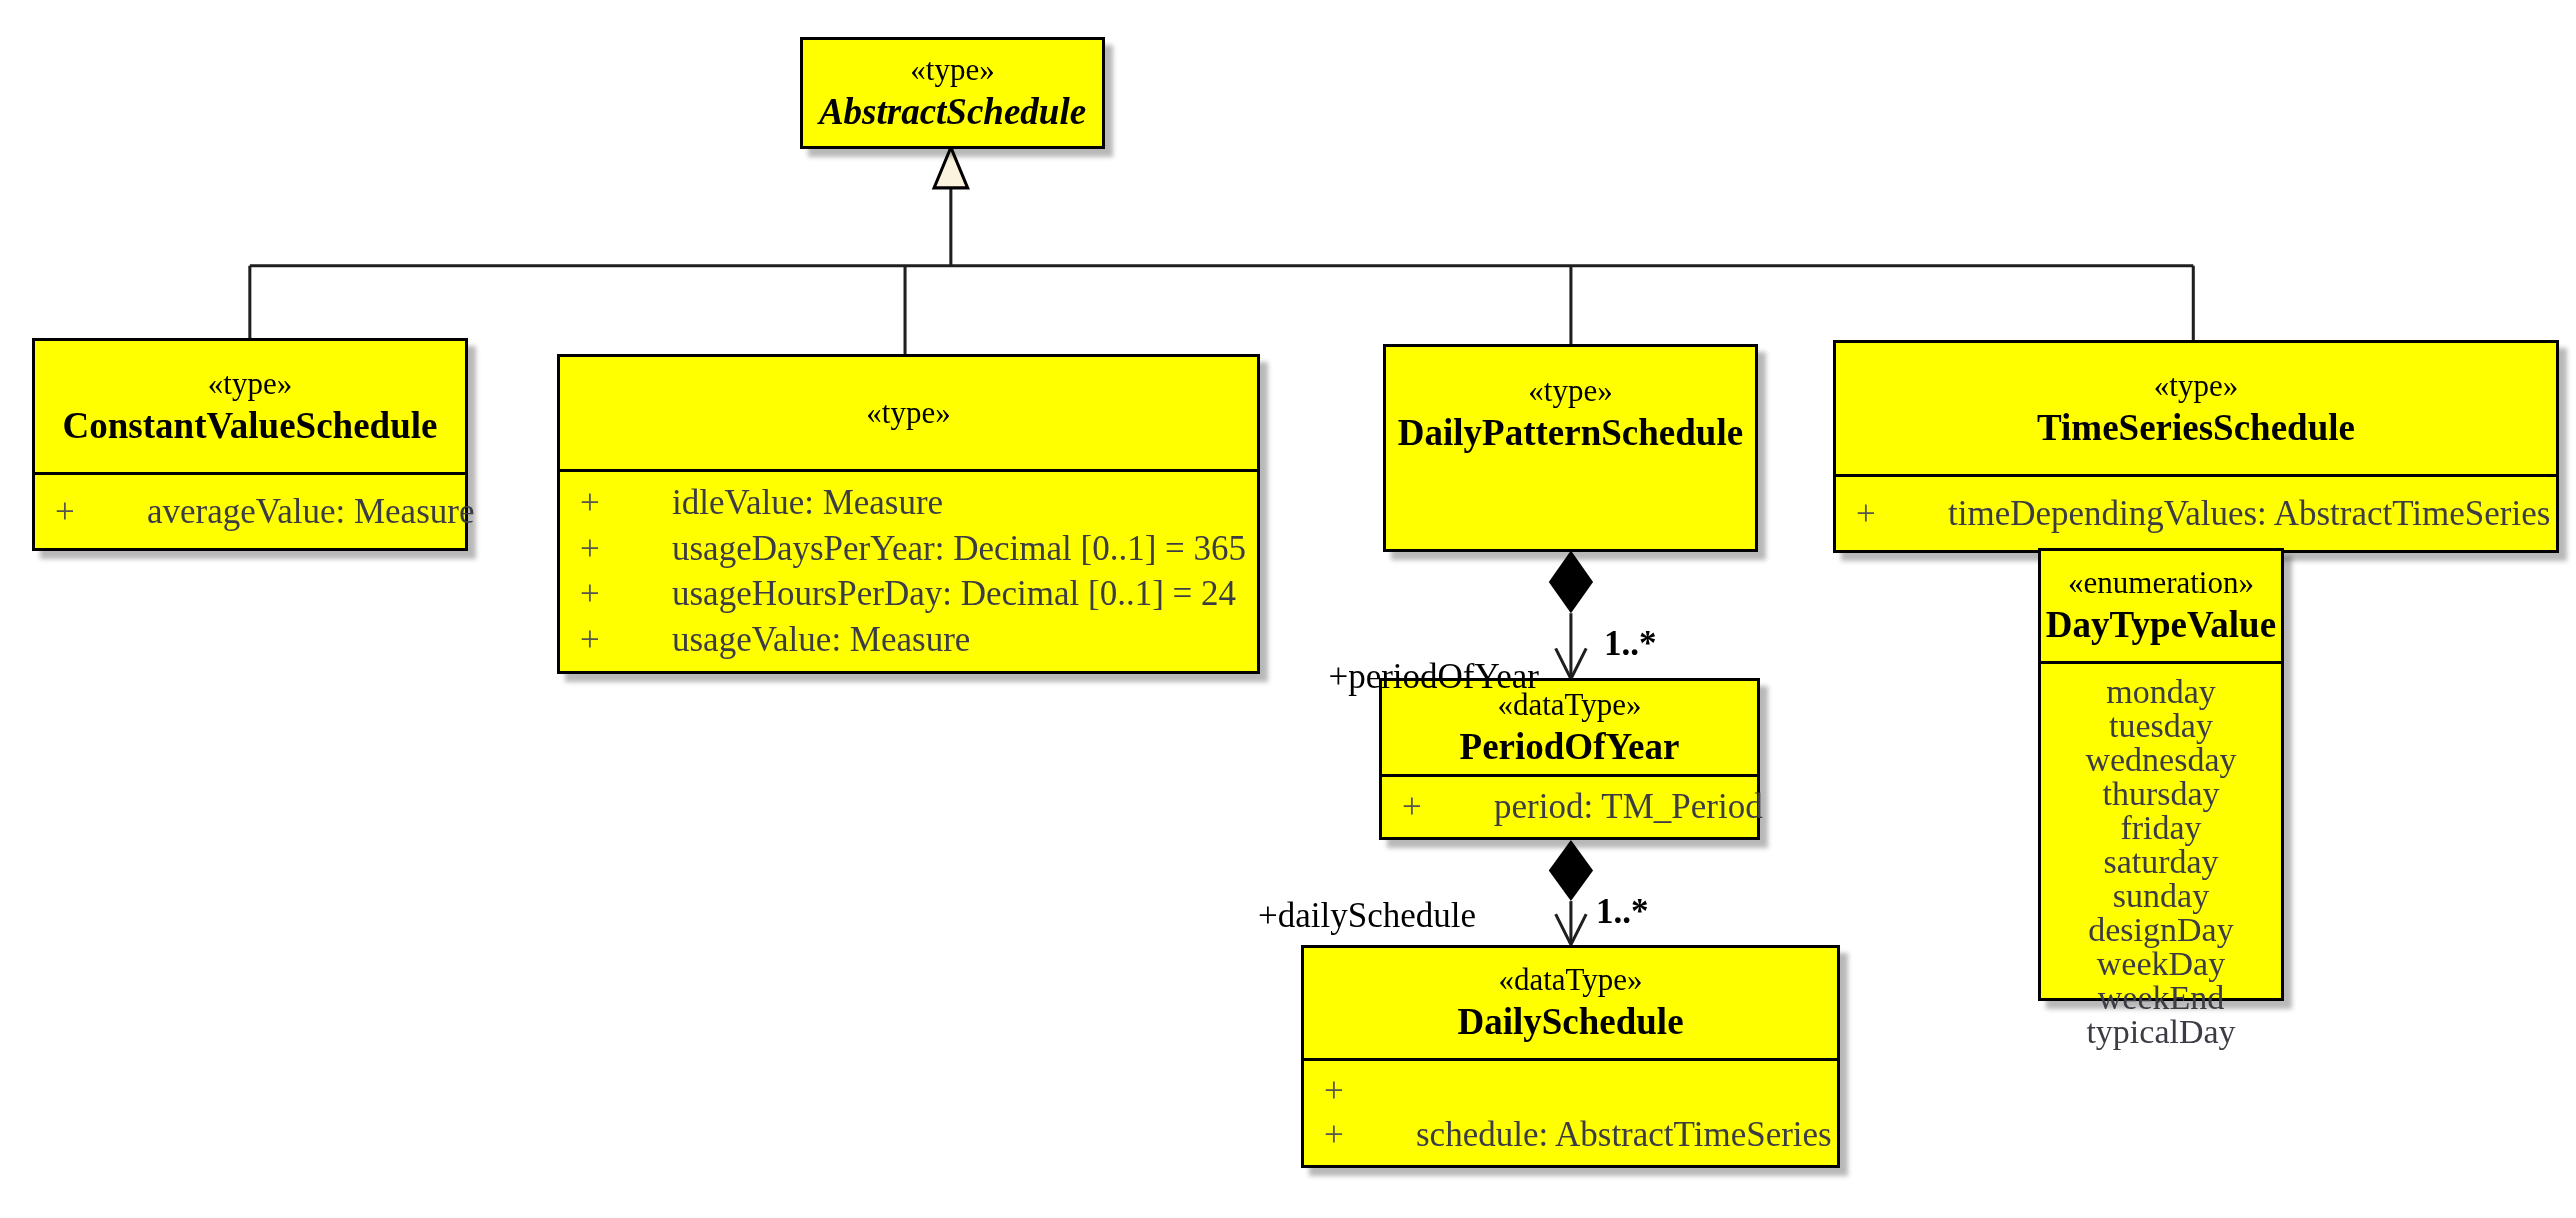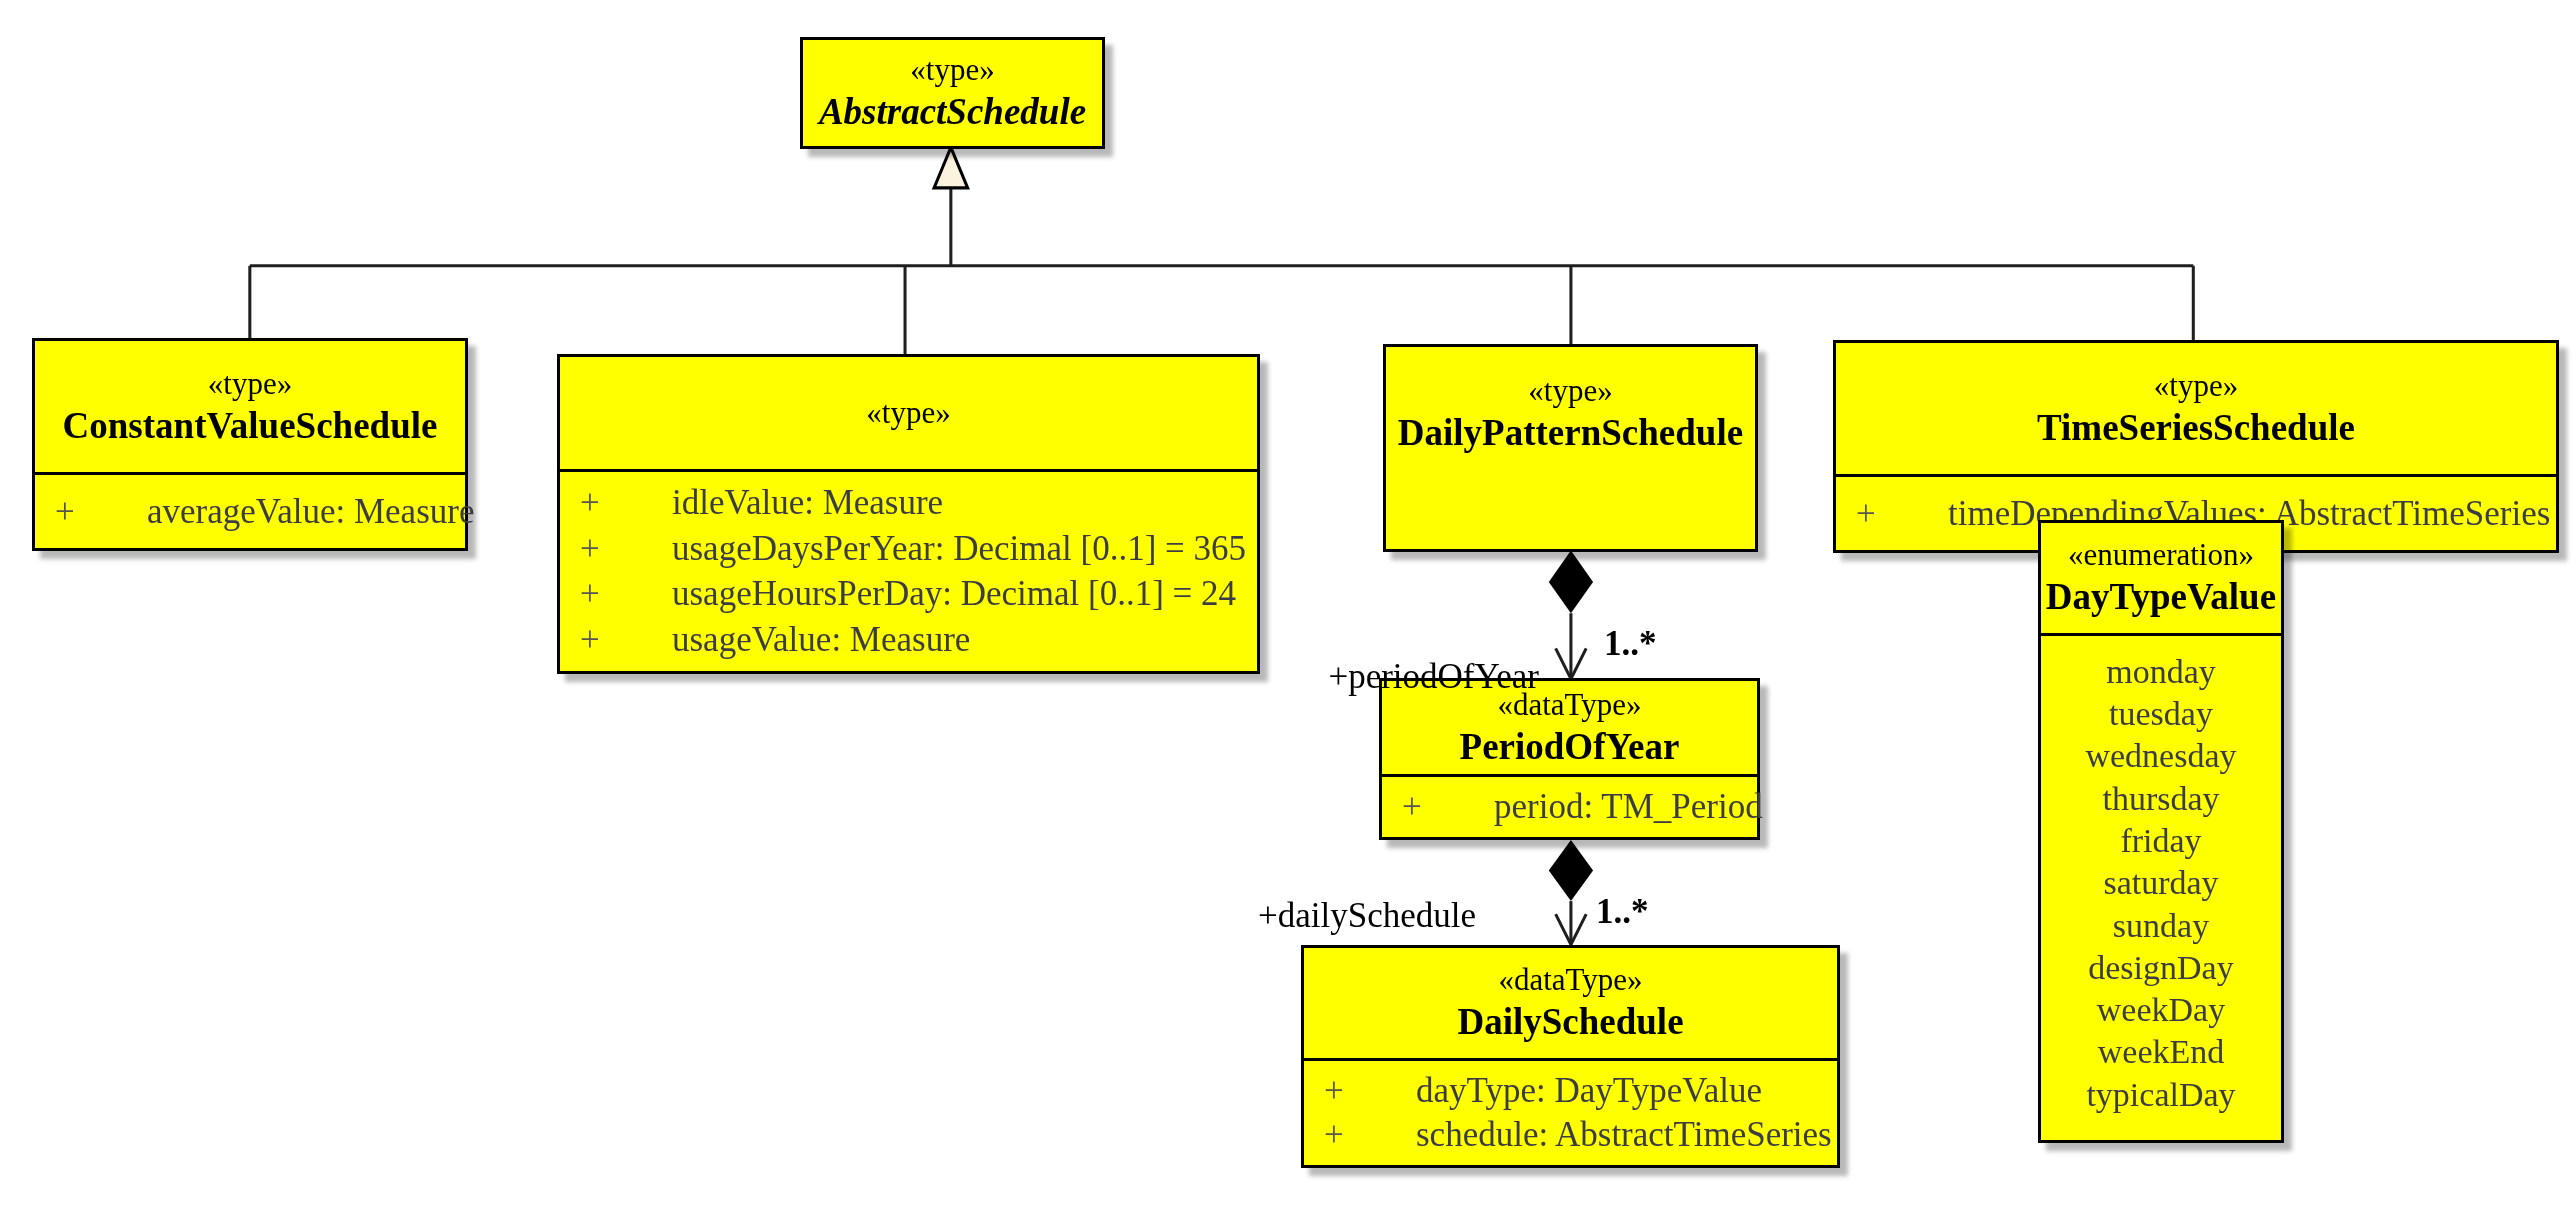--- a/index.html
+++ b/index.html
@@ -215,30 +215,29 @@
   </div>
 
   <div class="uml-box" style="left:1301px; top:945px; width:539px; height:223px;">
     <div class="name-comp divided" style="height:113px;">
       <div class="stereotype">«dataType»</div>
       <div class="class-name">DailySchedule</div>
     </div>
     <div class="attr-comp">
       <div class="attr-row">
         <span class="attr-vis">+</span>
-        <span class="attr-text">dayType: DayTypeValue</span>
       </div>
       <div class="attr-row">
         <span class="attr-vis">+</span>
         <span class="attr-text">schedule: AbstractTimeSeries</span>
       </div>
     </div>
   </div>
 
-  <div class="uml-box" style="left:2038px; top:520px; width:246px; height:623px;">
+  <div class="uml-box" style="left:2038px; top:548px; width:246px; height:453px;">
     <div class="name-comp divided" style="height:113px;">
       <div class="stereotype">«enumeration»</div>
       <div class="class-name">DayTypeValue</div>
     </div>
     <div class="enum-values">
       <div class="enum-value">monday</div>
       <div class="enum-value">tuesday</div>
       <div class="enum-value">wednesday</div>
       <div class="enum-value">thursday</div>
       <div class="enum-value">friday</div>

